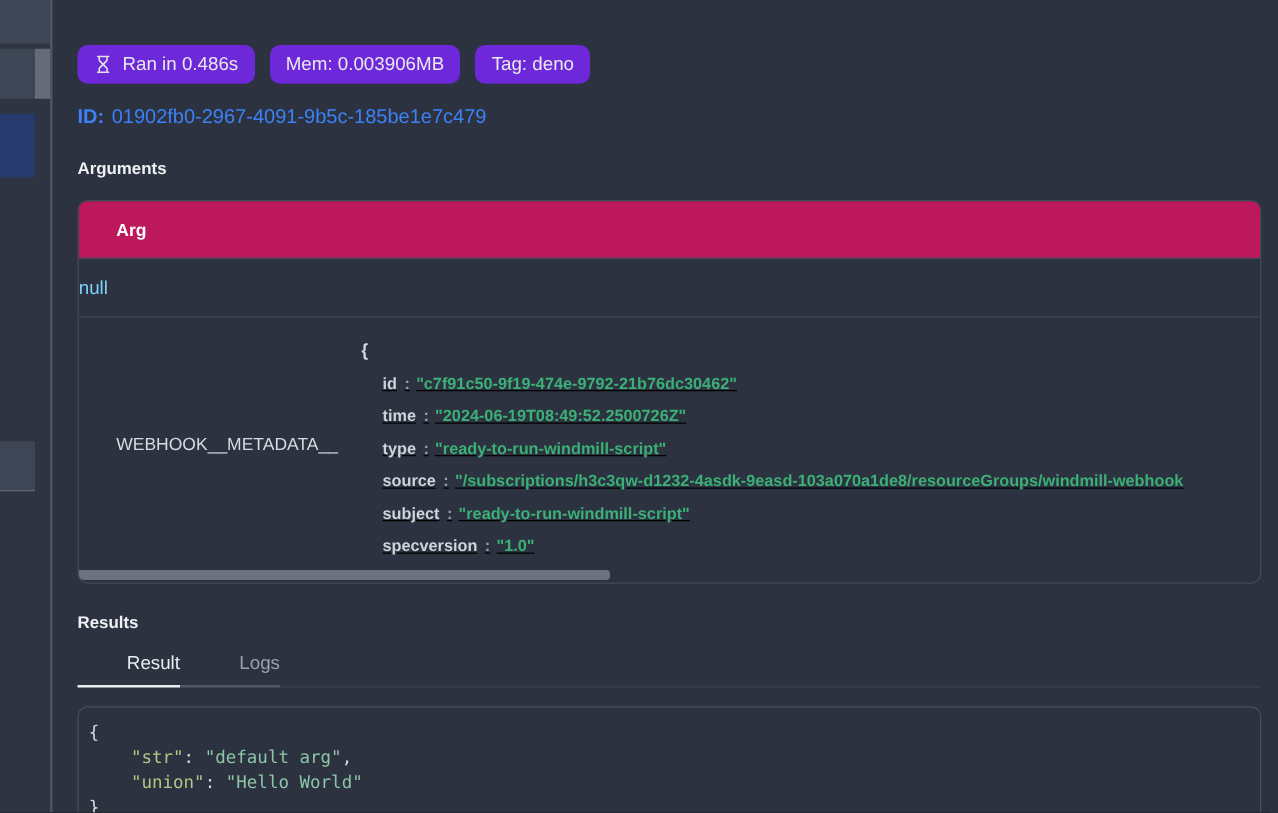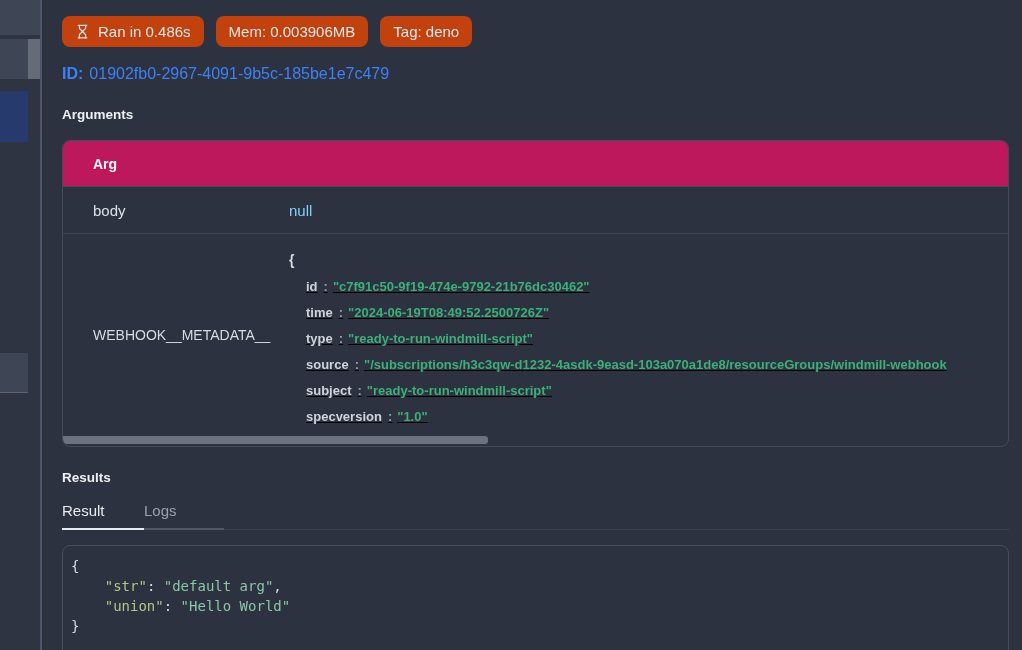--- a/index.html
+++ b/index.html
@@ -53,27 +53,28 @@
   .drawer {
     position: absolute;
     left: 42px; top: 0; right: 0; bottom: 0;
     padding: 16px 13px 0 20px;
   }
 
   
   .badges { display: flex; gap: 12px; align-items: center; }
   .badge {
     display: inline-flex; align-items: center; gap: 8px;
-    background: #c2410c;
+    background: #6d28d9;
     color: #e7e9ed;
     font-size: 15px;
     line-height: 21px;
     padding: 5px 13px;
     border-radius: 8px;
     white-space: nowrap;
+    margin-top: 20px;
   }
   .badge svg { display: block; stroke: #dfe2e8; }
 
   
   .id-line { margin-top: 16px; font-size: 16px; line-height: 21px; color: #3c82f6; }
   .id-label { font-weight: 700; margin-right: 6px; }
   .id-value { font-weight: 400; cursor: pointer; }
 
   
   .section-title {
@@ -144,21 +145,21 @@
   }
 
   
   .tabs {
     margin-top: 10px;
     display: flex;
     border-bottom: 1px solid #3a4252;
   }
   .tab {
     width: 82px;
-    text-align: left;
+    text-align: right;
     font-size: 15px;
     line-height: 20px;
     padding: 4px 0 7px 0;
     margin-bottom: -1px;
     border-bottom: 2px solid transparent;
     cursor: pointer;
   }
   .tab.active { color: #e9ecef; border-bottom-color: #e9ecef; }
   .tab.inactive { color: #99a1ac; border-bottom-color: #4d5767; width: 80px; }
 
@@ -219,21 +220,20 @@
     </div>
 
     <h3 class="section-title">Arguments</h3>
 
     <div class="args-table">
       <div class="t-row t-header">
         <div class="c1">Arg</div>
       </div>
 
       <div class="t-row t-body-row">
-        <div class="c1">body</div>
         <div class="c2 null-value">null</div>
       </div>
 
       <div class="t-row t-meta-row">
         <div class="c1">WEBHOOK__METADATA__</div>
         <div class="c2 json-cell">
           <div class="json-line"><span class="json-brace">{</span></div>
           <div class="json-line json-entry"><span class="json-key">id</span><span class="json-colon">:</span><span class="json-val">"c7f91c50-9f19-474e-9792-21b76dc30462"</span></div>
           <div class="json-line json-entry"><span class="json-key">time</span><span class="json-colon">:</span><span class="json-val">"2024-06-19T08:49:52.2500726Z"</span></div>
           <div class="json-line json-entry"><span class="json-key">type</span><span class="json-colon">:</span><span class="json-val">"ready-to-run-windmill-script"</span></div>

